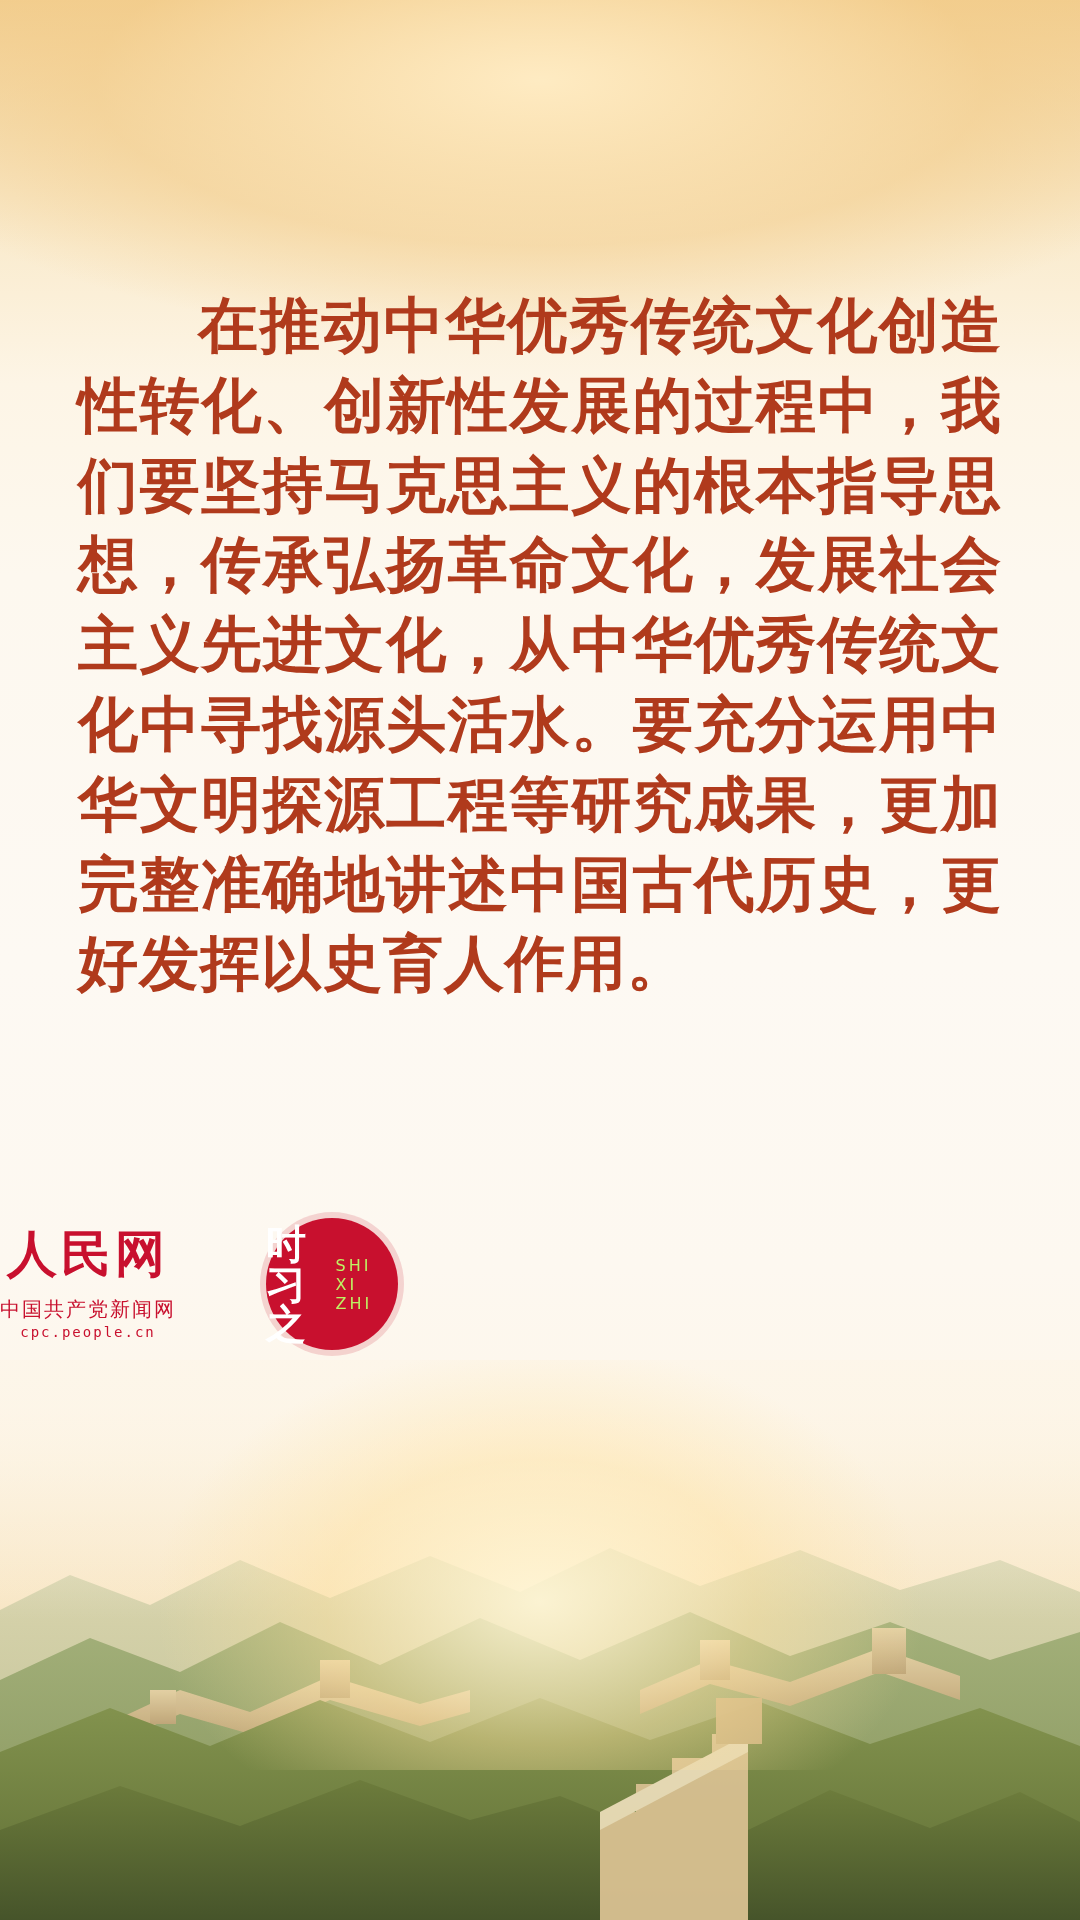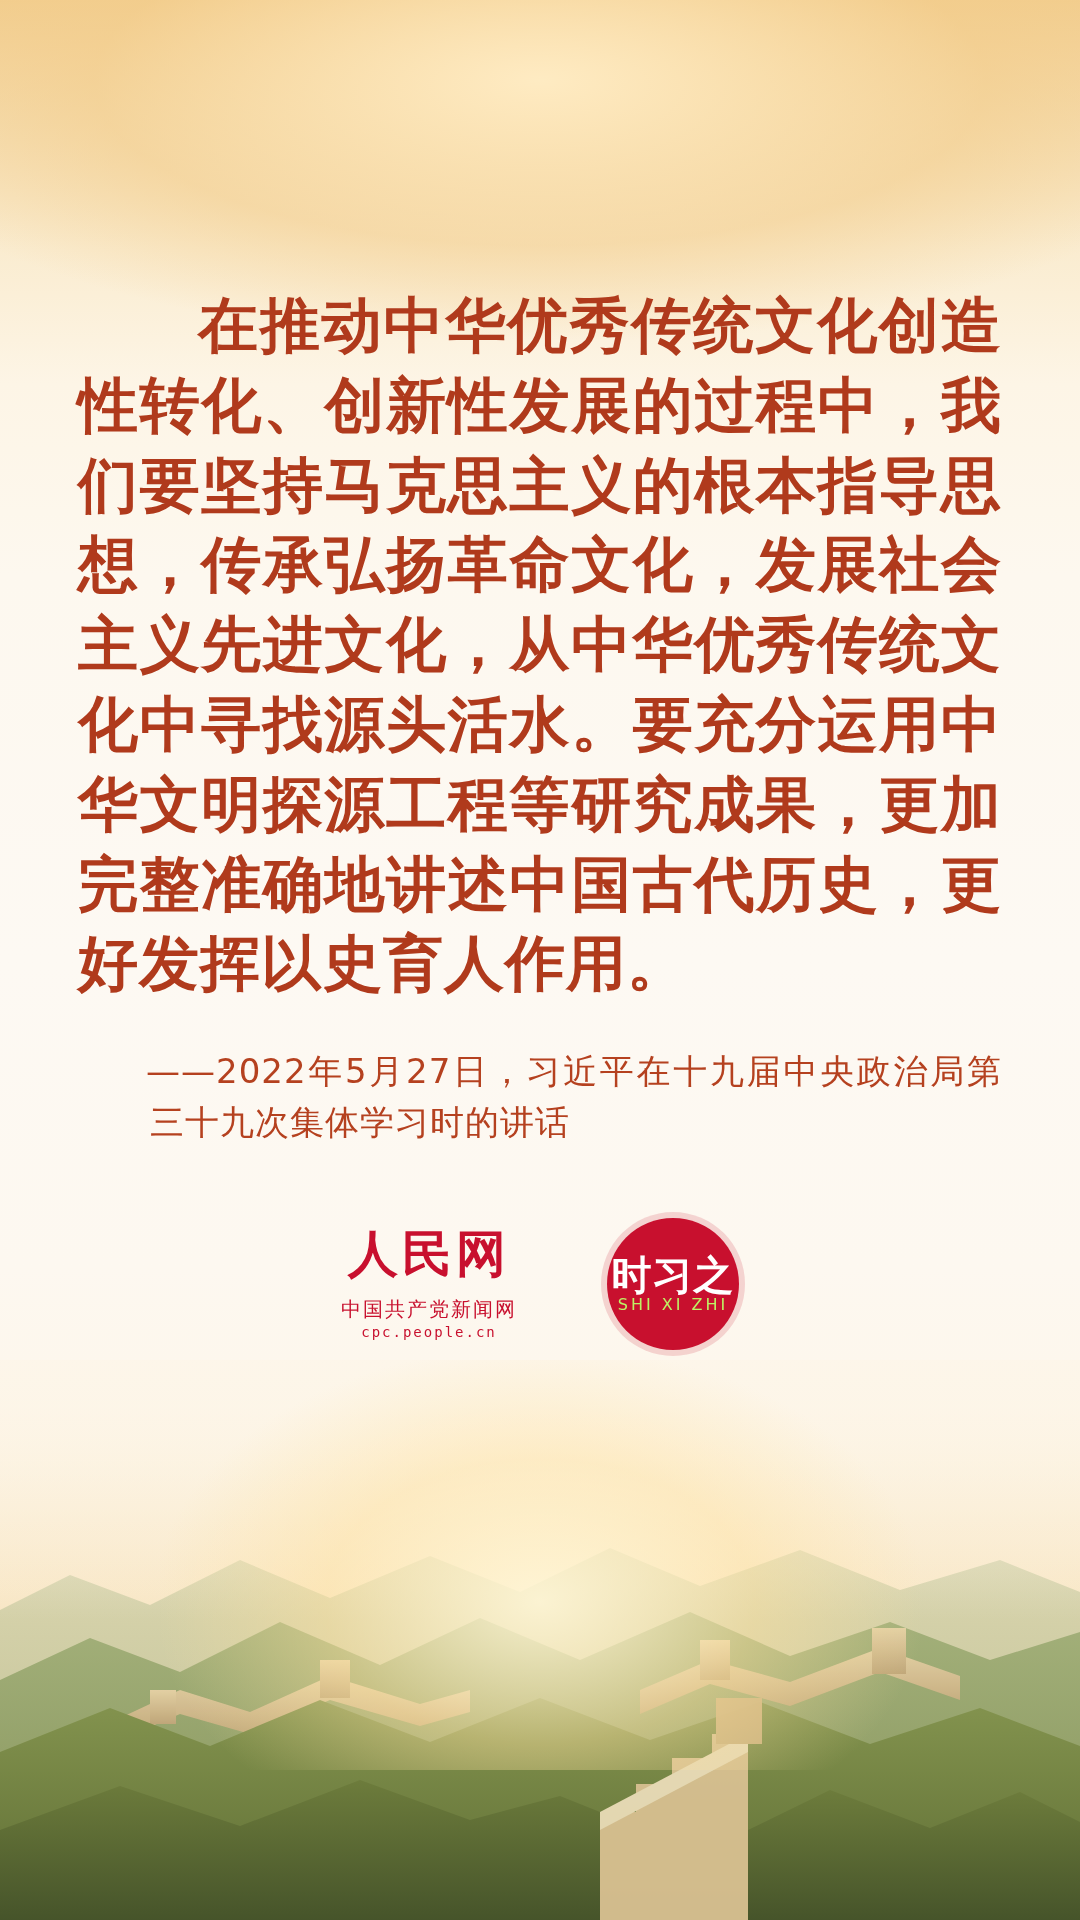--- a/index.html
+++ b/index.html
@@ -86,21 +86,20 @@
   }
 
   
   .logos {
     position: absolute;
     top: 1218px;
     left: 0;
     width: 1080px;
     display: flex;
     align-items: center;
-    justify-content: center;
     gap: 40px;
   }
 
   .people-logo {
     display: flex;
     flex-direction: column;
     align-items: center;
     line-height: 1;
   }
   .people-logo .cn {
@@ -133,21 +132,21 @@
     opacity: 0;
   }
 
   .shixizhi {
     position: relative;
     width: 132px;
     height: 132px;
     border-radius: 50%;
     background: #c8102e;
     display: flex;
-    flex-direction: column;
+    flex-direction: row;
     align-items: center;
     justify-content: center;
     box-shadow: 0 0 0 6px rgba(200, 16, 46, 0.16);
   }
   .shixizhi .main {
     font-family: "DejaVu Serif", serif;
     font-weight: bold;
     font-size: 40px;
     color: #ffffff;
     letter-spacing: 1px;
@@ -202,21 +201,20 @@
 </style>
 </head>
 <body>
 
 <div class="poster">
 
   <div class="top-glow"></div>
 
   <div class="content">
     <p class="quote">在推动中华优秀传统文化创造性转化、创新性发展的过程中，我们要坚持马克思主义的根本指导思想，传承弘扬革命文化，发展社会主义先进文化，从中华优秀传统文化中寻找源头活水。要充分运用中华文明探源工程等研究成果，更加完整准确地讲述中国古代历史，更好发挥以史育人作用。</p>
-    <div class="source">——2022年5月27日，习近平在十九届中央政治局第三十九次集体学习时的讲话</div>
   </div>
 
   <div class="logos">
 
     <div class="people-logo">
       <div class="cn">人民网</div>
       <div class="sub">中国共产党新闻网</div>
       <div class="url">cpc.people.cn</div>
     </div>
 

